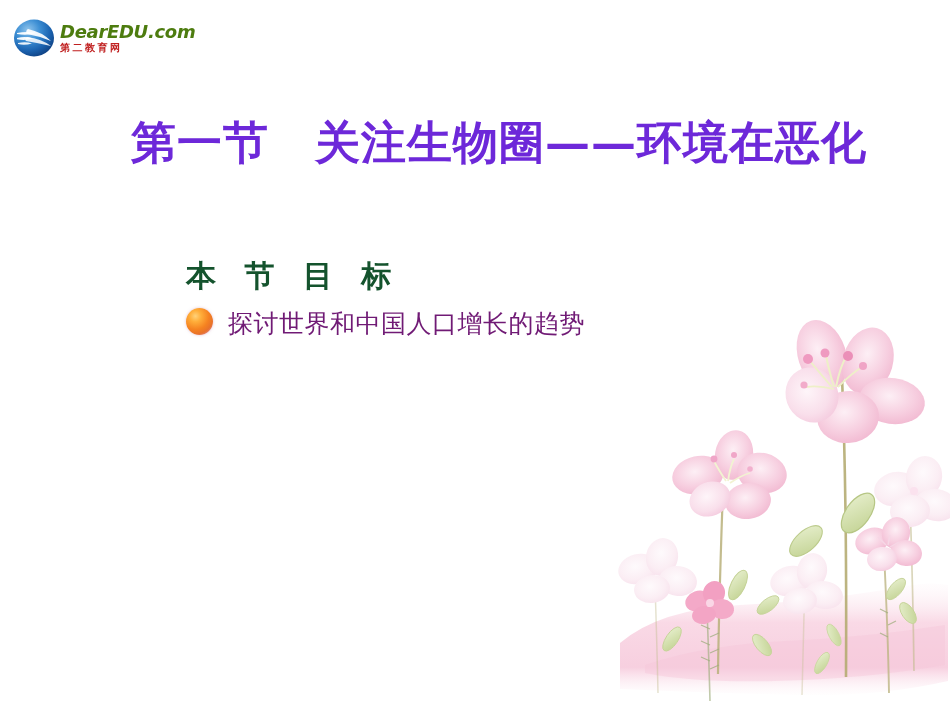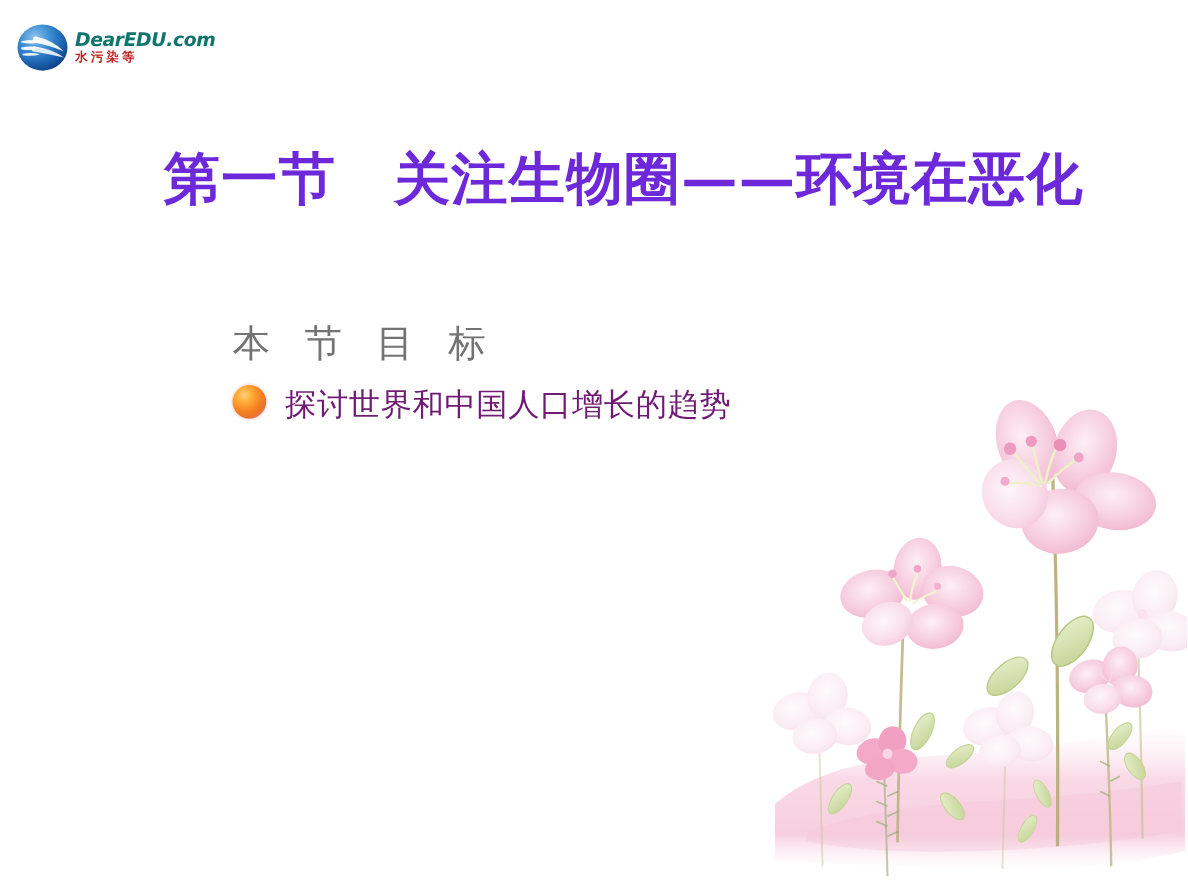--- a/index.html
+++ b/index.html
@@ -31,24 +31,24 @@
     width: 44px;
     height: 40px;
     flex: 0 0 auto;
   }
   #logo-text {
     margin-left: 4px;
     line-height: 1;
   }
   #logo-title {
     font-family: "DejaVu Sans", "Liberation Sans", sans-serif;
-    font-size: 15px;
+    font-size: 18px;
     font-style: italic;
     font-weight: bold;
-    color: #0f766e;
+    color: #4d7c0f;
     letter-spacing: -0.3px;
     white-space: nowrap;
     display: block;
   }
   #logo-sub {
     font-family: "DejaVu Sans", "Liberation Sans", sans-serif;
     font-size: 10px;
     font-weight: bold;
     color: #c02020;
     letter-spacing: 2.5px;
@@ -75,22 +75,22 @@
   
   #body-block {
     position: absolute;
     left: 186px;
     top: 258px;
     width: 660px;
   }
   #objectives-heading {
     font-family: "DejaVu Sans", "Liberation Sans", sans-serif;
     font-size: 30px;
-    font-weight: normal;
-    color: #737373;
+    font-weight: bold;
+    color: #14532d;
     letter-spacing: 9px;
     margin: 0 0 6px 0;
     line-height: 1.2;
   }
   .bullet-row {
     display: flex;
     align-items: flex-start;
     margin-top: 8px;
   }
   .bullet-marker {
@@ -149,21 +149,21 @@
       </defs>
       <ellipse cx="22" cy="20" rx="20" ry="18.5" fill="url(#globeGrad)"></ellipse>
       <path d="M5 15 q10 -2 19 0 q-9 3 -19 1 z" fill="#ffffff" opacity="0.95"></path>
       <path d="M5 20 q9 -2 16 0.5 q-8 2.5 -16 0.8 z" fill="#ffffff" opacity="0.95"></path>
       <path d="M6 25 q8 -1.5 14 0.5 q-7 2 -14 0.6 z" fill="#ffffff" opacity="0.9"></path>
       <path d="M16 11 q14 3 23 12 q-12 -5 -24 -7 q-2 -3 1 -5 z" fill="#ffffff" opacity="0.92"></path>
       <path d="M15 19 q15 2 24 9 q-13 -3 -25 -5 q-2 -2 1 -4 z" fill="#ffffff" opacity="0.85"></path>
     </svg>
     <span id="logo-text">
       <span id="logo-title">DearEDU.com</span>
-      <span id="logo-sub">水污染等</span>
+      <span id="logo-sub">第二教育网</span>
     </span>
   </div>
 
   <div id="slide-title">第一节　关注生物圈——环境在恶化</div>
 
   <div id="body-block">
     <div id="objectives-heading">本 节 目 标</div>
 
     <div class="bullet-row">
       <span class="bullet-marker"></span>

